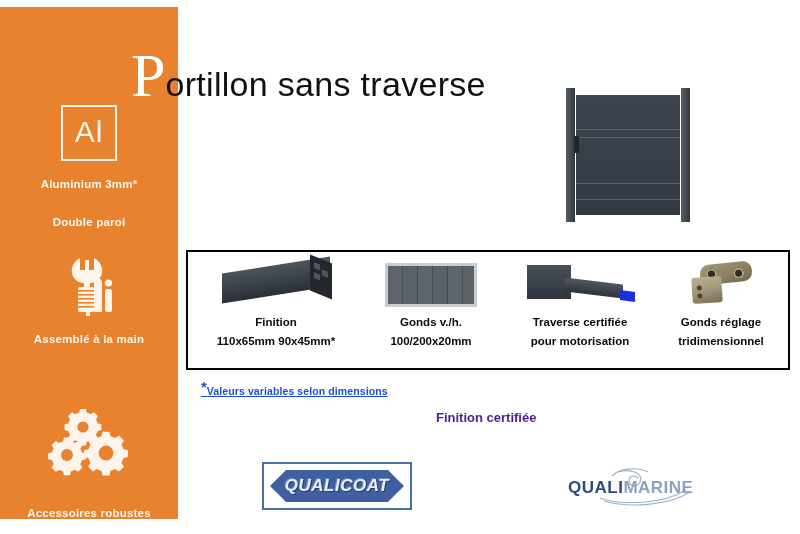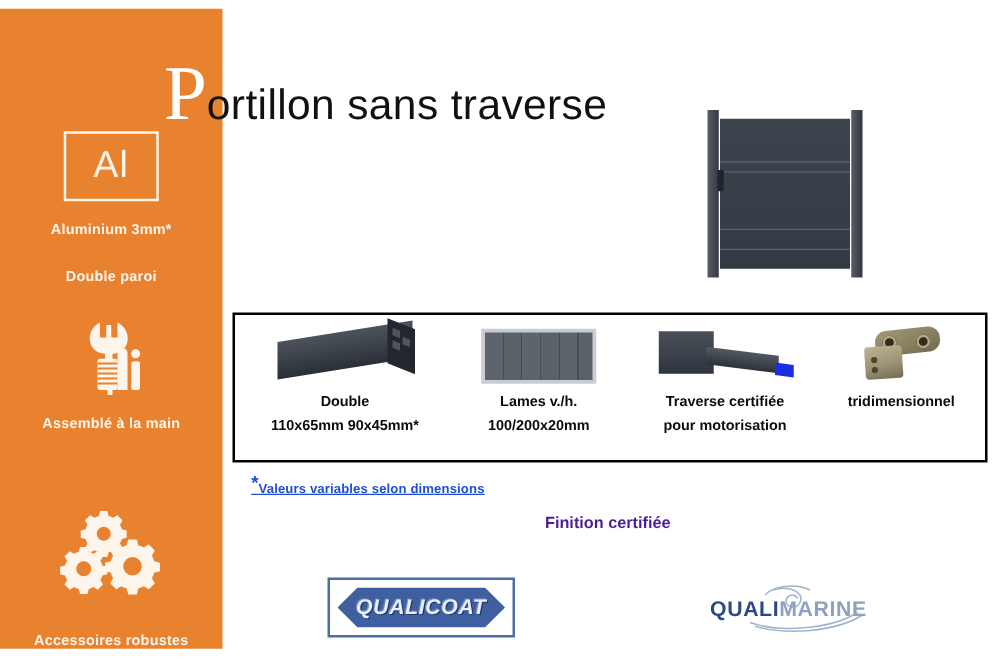--- a/index.html
+++ b/index.html
@@ -44,21 +44,21 @@
     font-weight: bold;
     letter-spacing: 0.2px;
     line-height: 22px;
     color: #fdf5ec;
     white-space: nowrap;
     margin-top: 16px;
   }
 
   
   #al-square {
-    width: 76px;
+    width: 56px;
     height: 56px;
     border: 2px solid #fdf5ec;
     box-sizing: border-box;
     margin: 0 auto;
     position: relative;
   }
   #al-square span {
     position: absolute;
     left: 0; right: 0;
     top: 50%;
@@ -495,31 +495,31 @@
 
     <div class="feature" style="left:8px; width:160px;">
       <div class="feat-art">
         <div class="post-art"></div>
         <div class="post-cap">
           <i style="left:4px; top:6px;"></i>
           <i style="left:4px; top:16px;"></i>
           <i style="left:12px; top:10px;"></i>
         </div>
       </div>
-      <span class="feat-label">Double</span>
+      <span class="feat-label">Finition</span>
       <span class="feat-label">110x65mm 90x45mm*</span>
     </div>
 
     <div class="feature" style="left:168px; width:150px;">
       <div class="feat-art">
         <div class="slats-art">
             <div class="slats-inner"></div>
           </div>
       </div>
-      <span class="feat-label">Lames v./h.</span>
+      <span class="feat-label">Gonds v./h.</span>
       <span class="feat-label">100/200x20mm</span>
     </div>
 
     <div class="feature" style="left:318px; width:148px;">
       <div class="feat-art">
         <div class="trav-art">
           <div class="trav-block"></div>
           <div class="trav-arm"></div>
           <div class="trav-blue"></div>
         </div>
@@ -534,20 +534,21 @@
           <div class="hinge-top">
             <div class="hinge-hole" style="left:6px; top:4px;"></div>
             <div class="hinge-hole" style="left:33px; top:6px;"></div>
           </div>
           <div class="hinge-body">
             <div class="hinge-bolt" style="left:5px; top:8px;"></div>
             <div class="hinge-bolt" style="left:5px; top:16px;"></div>
           </div>
         </div>
       </div>
+      <span class="feat-label">Gonds réglage</span>
       <span class="feat-label">tridimensionnel</span>
     </div>
   </div>
 
   <div id="footnote">
     <span class="star">*</span><span class="fn-text">Valeurs variables selon dimensions</span>
   </div>
 
   <div id="cert-title">Finition certifiée</div>
 

